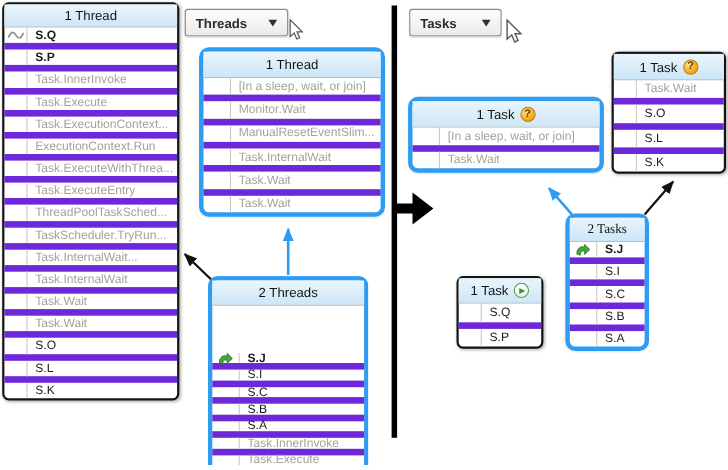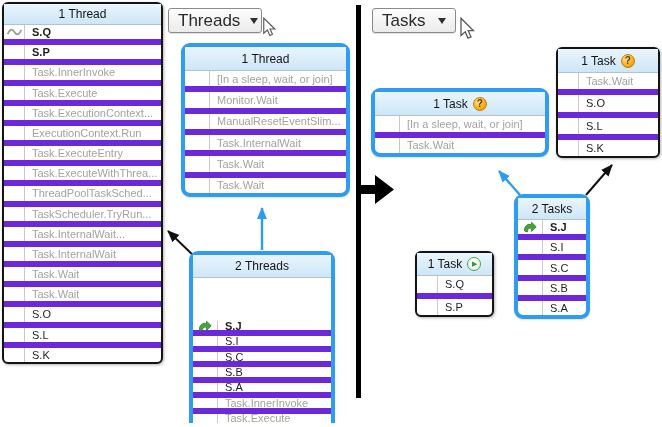--- a/index.html
+++ b/index.html
@@ -37,21 +37,21 @@
   .torn-box  { border-bottom:none; border-radius:9px 9px 0 0; box-shadow:none;gap:43px; }
   .wave { position:absolute; left:0; bottom:0; }
   
   .dropdown {
     position:absolute; height:25px; box-sizing:border-box; z-index:20;
     background:linear-gradient(180deg,#fdfdfd,#ebebeb);
     border:1px solid #8a8a8a; border-radius:3px;
     display:flex; align-items:center; padding:0 9px;
     box-shadow:0 1px 1px rgba(0,0,0,.12); cursor:default;
   }
-  .dropdown .dlabel { flex:1; font-size:17px; color:#2b2b2b; }
+  .dropdown .dlabel { flex:1; font-size:12px; color:#2b2b2b;font-weight:bold; }
   .caret { width:0; height:0; border-left:4.5px solid transparent;
            border-right:4.5px solid transparent; border-top:6px solid #303030;
            margin-left:10px; }
   
   .q-badge { width:14px; height:14px; border-radius:50%;
     background:radial-gradient(circle at 35% 30%, #ffe089, #f5a000 75%);
     border:1px solid #bf7e06; color:#5d3a00; font-size:10px; font-weight:bold;
     display:flex; align-items:center; justify-content:center; box-sizing:border-box; }
   .play-badge { width:14px; height:14px; border-radius:50%;
     background:radial-gradient(circle at 35% 30%, #ffffff, #e8f4e6 80%);
@@ -97,25 +97,25 @@
       <div class="row">
           <span class="gutter"></span>
           <span class="ftext muted">Task.ExecutionContext...</span>
         </div>
       <div class="row">
           <span class="gutter"></span>
           <span class="ftext muted">ExecutionContext.Run</span>
         </div>
       <div class="row">
           <span class="gutter"></span>
+          <span class="ftext muted">Task.ExecuteWithThrea...</span>
+        </div>
+      <div class="row">
+          <span class="gutter"></span>
           <span class="ftext muted">Task.ExecuteEntry</span>
-        </div>
-      <div class="row">
-          <span class="gutter"></span>
-          <span class="ftext muted">Task.ExecuteWithThrea...</span>
         </div>
       <div class="row">
           <span class="gutter"></span>
           <span class="ftext muted">ThreadPoolTaskSched...</span>
         </div>
       <div class="row">
           <span class="gutter"></span>
           <span class="ftext muted">TaskScheduler.TryRun...</span>
         </div>
       <div class="row">
@@ -275,21 +275,21 @@
           <span class="ftext muted">[In a sleep, wait, or join]</span>
         </div>
       <div class="row">
           <span class="gutter wide"></span>
           <span class="ftext muted">Task.Wait</span>
         </div>
     </div>
   </div>
 
   <div class="stackbox blue-border" style="left:514px; top:194px; width:76px; height:125px;">
-    <div class="box-header" style="height:21px;">
+    <div class="box-header" style="height:21px;font-family:Liberation Serif, serif;">
       <span>2 Tasks</span>
     </div>
     <div class="rows">
       <div class="row">
           <span class="gutter wide">
             <svg width="14" height="12" viewBox="0 0 14 12">
               <path d="M1.5,10 C1,4.5 5.5,2.2 8.5,3.8 L8.5,1.2 L13.2,5.8 L8.5,10.4 L8.5,7.6 C6,6.6 4.5,7.6 4.5,11 Z" fill="#45a53c" stroke="#2e7d27" stroke-width="0.8"></path>
             </svg>
           </span>
           <span class="ftext b">S.J</span>

